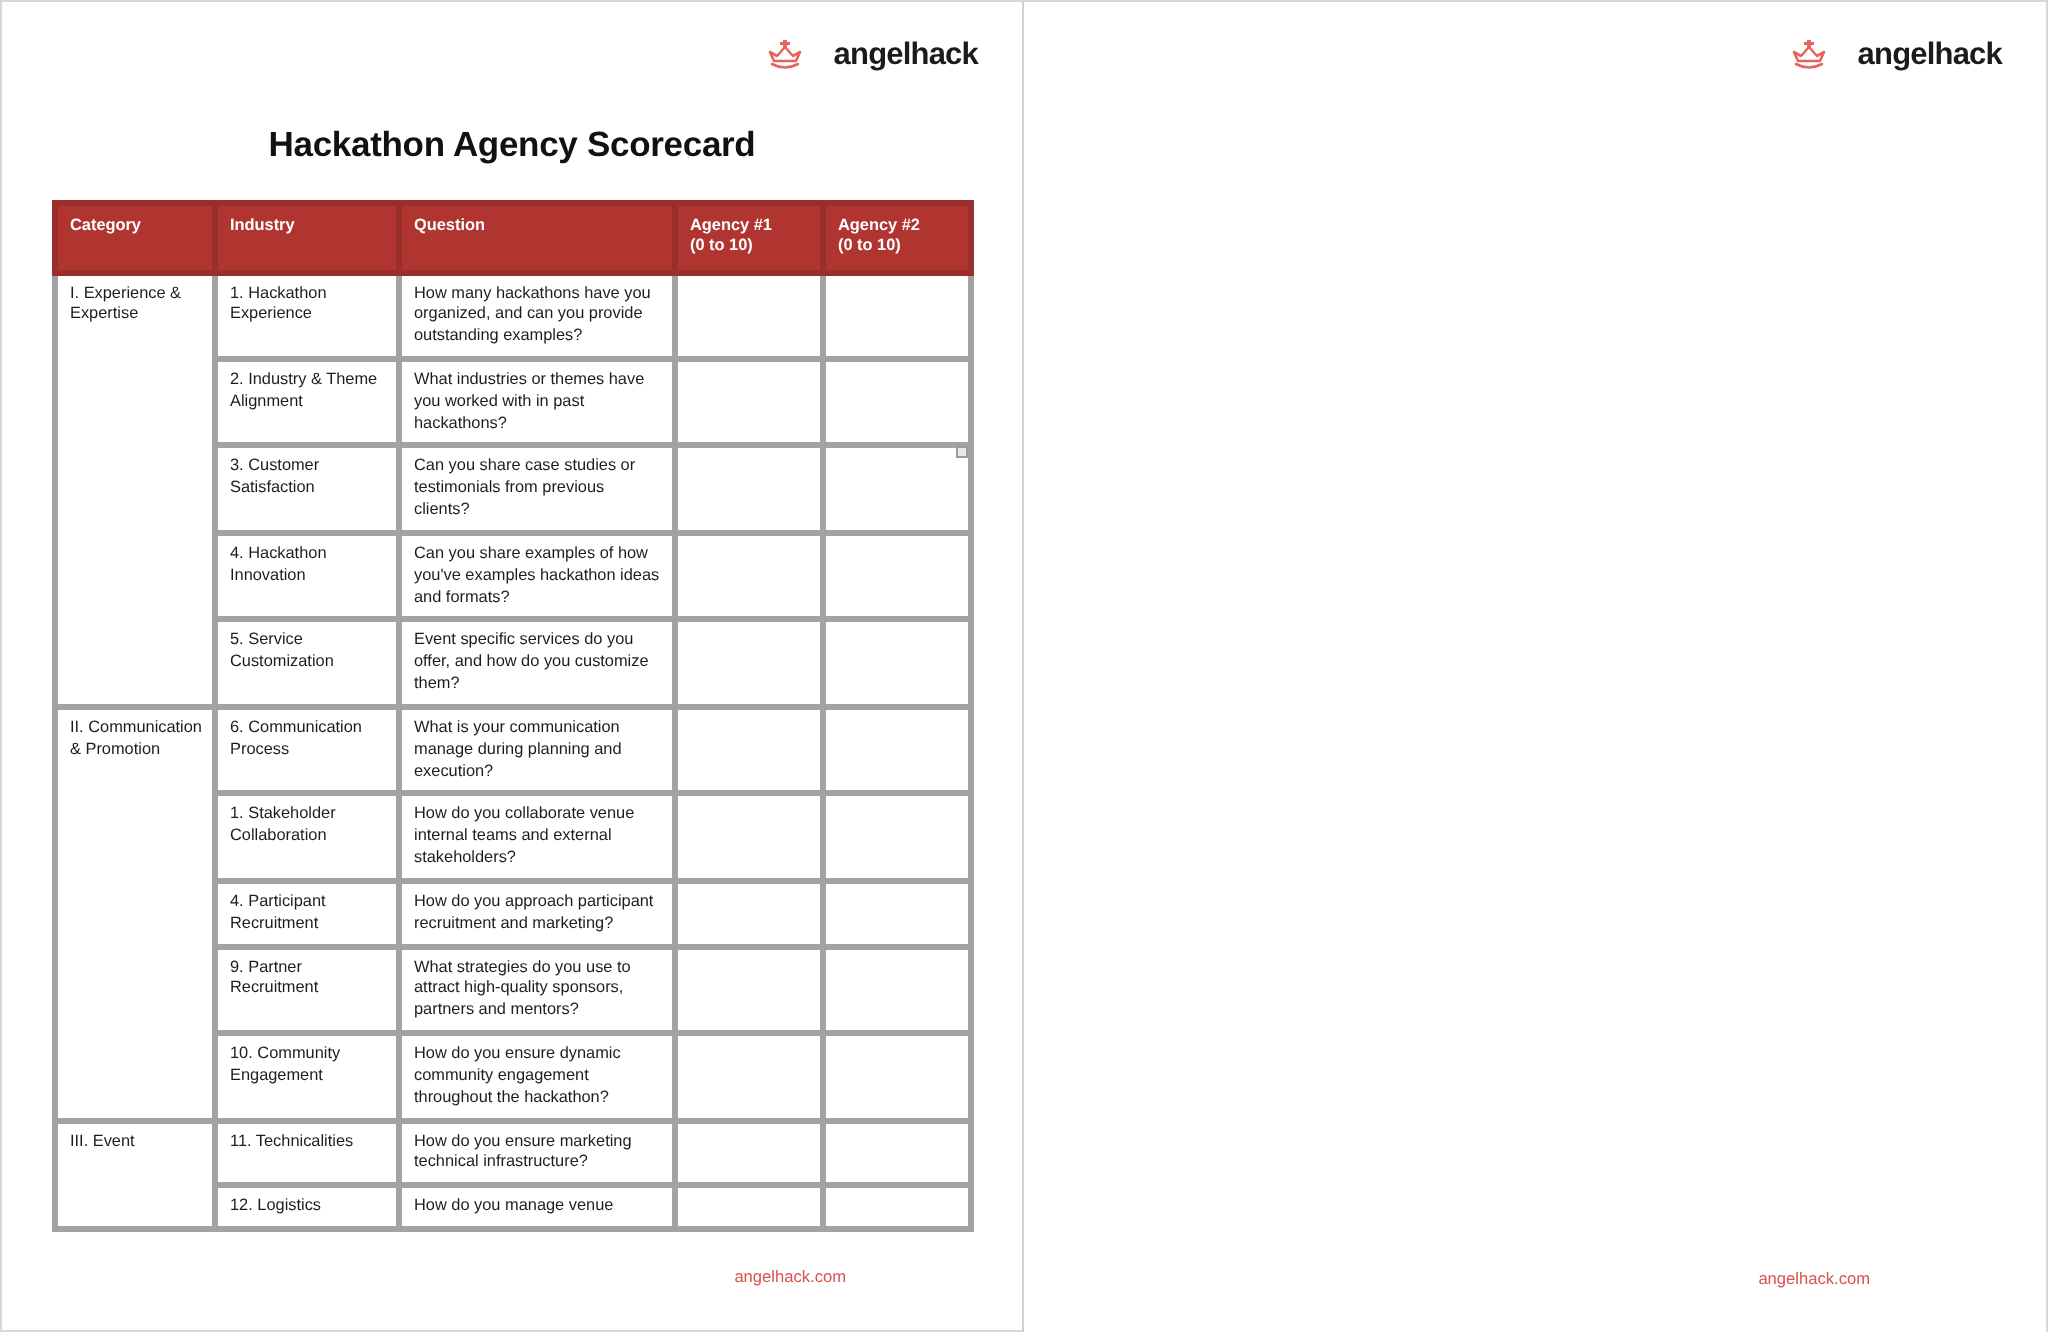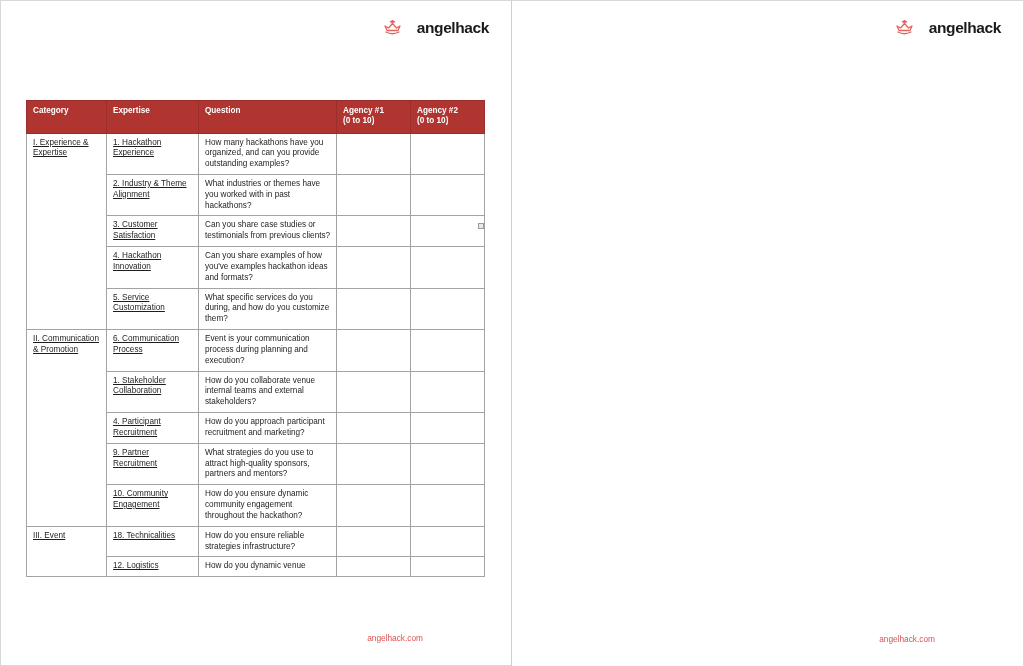--- a/index.html
+++ b/index.html
@@ -70,37 +70,37 @@
     position: absolute;
     border-collapse: collapse;
     table-layout: fixed;
     font-size: 8.2px;
     color: #1d1d1d;
   }
   #tbl-1 { left: 25px; top: 99px; width: 458px; }
 
   table.scorecard th,
   table.scorecard td {
-    border: 1px solid #a3a3a3;
+    border: 3px solid #a3a3a3;
     vertical-align: top;
     padding: 4px 5px 4px 6px;
     line-height: 1.32;
     font-weight: normal;
     text-align: left;
   }
   table.scorecard thead th {
     background: #b03430;
     color: #ffffff;
     font-weight: bold;
     border-color: #9a2e2a;
     padding: 5px 6px 6px 6px;
     line-height: 1.25;
     font-size: 8.2px;
   }
-  td.cat, td.crit { font-weight: bold; text-decoration: underline; }
+  td.cat, td.crit { font-weight: bold; }
   td.cat { vertical-align: middle; }
   td.score { }
 
   .col-cat  { width: 80px; }
   .col-crit { width: 92px; }
   .col-q    { width: 138px; }
   .col-a1   { width: 74px; }
   .col-a2   { width: 74px; }
 
   
@@ -131,33 +131,34 @@
     <div class="logo">
       <svg class="logo-crown" viewBox="0 0 34 32">
         <rect x="15" y="0" width="4" height="7" fill="#e2665f"></rect>
         <rect x="12" y="2" width="10" height="3" fill="#e2665f"></rect>
         <path d="M2 12 L6 21 L28 21 L32 12 L25 16 L17 7 L9 16 Z" fill="none" stroke="#e2665f" stroke-width="2.6" stroke-linejoin="round"></path>
         <path d="M4 24 Q17 31 30 24" fill="none" stroke="#e2665f" stroke-width="2.6" stroke-linecap="round"></path>
       </svg>
       <span class="logo-text">angelhack</span>
     </div>
 
+    <div class="doc-title">Hackathon Agency Scorecard</div>
 
     <table class="scorecard" id="tbl-1">
       <colgroup>
         <col class="col-cat">
           <col class="col-crit">
           <col class="col-q">
           <col class="col-a1">
           <col class="col-a2">
       </colgroup>
       <thead>
         <tr>
           <th><span>Category</span></th>
-          <th><span>Expertise</span></th>
+          <th><span>Industry</span></th>
           <th><span>Question</span></th>
           <th>
             <div>Agency #1</div>
             <div>(0 to 10)</div>
           </th>
           <th>
             <div>Agency #2</div>
             <div>(0 to 10)</div>
           </th>
         </tr>
@@ -183,28 +184,28 @@
             <td class="score"></td>
           </tr>
           <tr>
             <td class="crit">4. Hackathon Innovation</td>
             <td class="quest">Can you share examples of how you've examples hackathon ideas and formats?</td>
             <td class="score"></td>
             <td class="score"></td>
           </tr>
           <tr>
             <td class="crit">5. Service Customization</td>
-            <td class="quest">What specific services do you during, and how do you customize them?</td>
+            <td class="quest">Event specific services do you offer, and how do you customize them?</td>
             <td class="score"></td>
             <td class="score"></td>
           </tr>
           <tr>
             <td class="cat" rowspan="5">II. Communication &amp; Promotion</td>
             <td class="crit">6. Communication Process</td>
-            <td class="quest">Event is your communication process during planning and execution?</td>
+            <td class="quest">What is your communication manage during planning and execution?</td>
             <td class="score"></td>
             <td class="score"></td>
           </tr>
           <tr>
             <td class="crit">1. Stakeholder Collaboration</td>
             <td class="quest">How do you collaborate venue internal teams and external stakeholders?</td>
             <td class="score"></td>
             <td class="score"></td>
           </tr>
           <tr>
@@ -220,28 +221,28 @@
             <td class="score"></td>
           </tr>
           <tr>
             <td class="crit">10. Community Engagement</td>
             <td class="quest">How do you ensure dynamic community engagement throughout the hackathon?</td>
             <td class="score"></td>
             <td class="score"></td>
           </tr>
           <tr>
             <td class="cat" rowspan="2">III. Event</td>
-            <td class="crit">18. Technicalities</td>
-            <td class="quest">How do you ensure reliable strategies infrastructure?</td>
+            <td class="crit">11. Technicalities</td>
+            <td class="quest">How do you ensure marketing technical infrastructure?</td>
             <td class="score"></td>
             <td class="score"></td>
           </tr>
           <tr>
             <td class="crit">12. Logistics</td>
-            <td class="quest">How do you dynamic venue</td>
+            <td class="quest">How do you manage venue</td>
             <td class="score"></td>
             <td class="score"></td>
           </tr>
         </tbody>
     </table>
 
     <div class="resize-artifact" style="left:477px; top:222px;"></div>
 
     <div class="footer-link">angelhack.com</div>
   </div>

